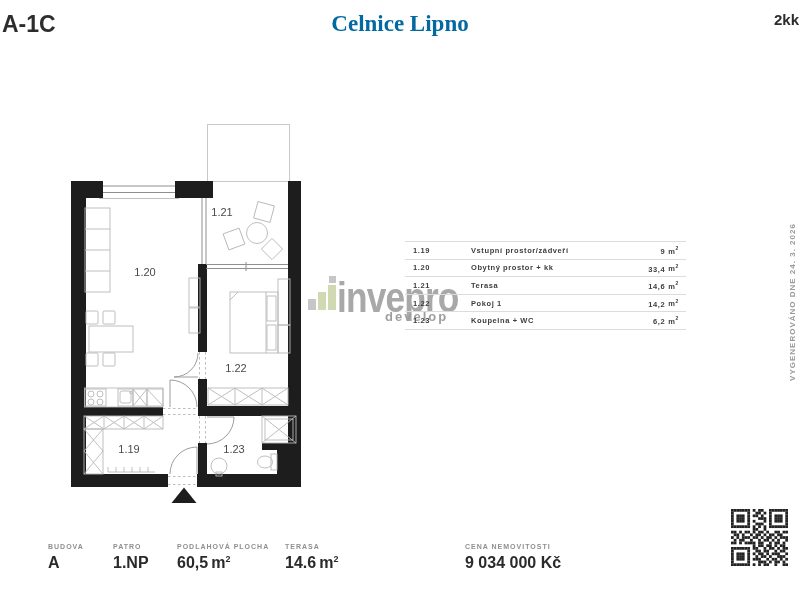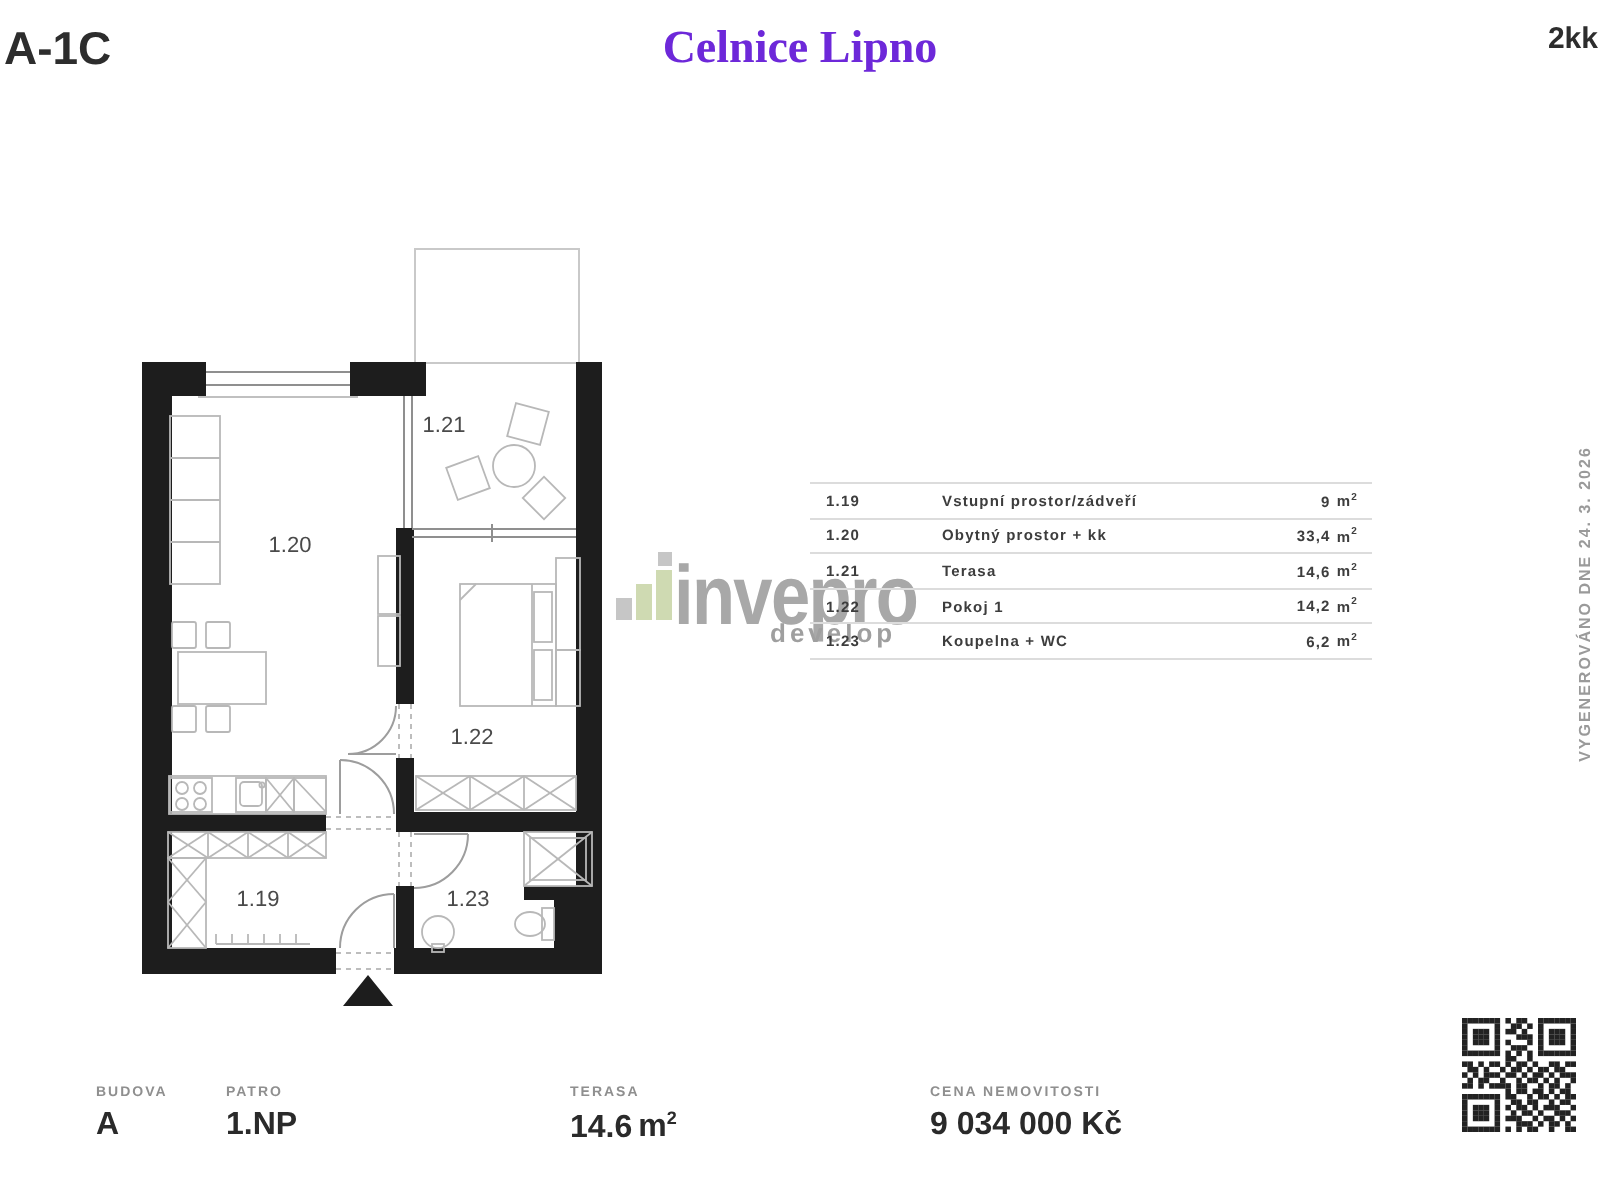--- a/index.html
+++ b/index.html
@@ -3,21 +3,21 @@
 <meta charset="utf-8">
 <style>
   html,body{margin:0;padding:0;}
   body{width:800px;height:600px;overflow:hidden;background:#ffffff;
        font-family:"Liberation Sans", sans-serif;color:#2b2b2b;}
   .page{position:relative;width:800px;height:600px;background:#fff;}
 
   
   .hdr-code{position:absolute;left:2px;top:11px;font-size:23px;font-weight:700;letter-spacing:0px;color:#2d2d2d;}
   .hdr-title{position:absolute;left:0;top:11px;width:800px;text-align:center;
-             font-family:"Liberation Serif", serif;font-weight:700;font-size:23px;color:#6d28d9;}
+             font-family:"Liberation Serif", serif;font-weight:700;font-size:23px;color:#0369a1;}
   .hdr-type{position:absolute;right:1px;top:11px;font-size:15px;font-weight:700;color:#2d2d2d;}
 
   
   .plan{position:absolute;left:0;top:0;z-index:1;}
   .plan text{font-family:"Liberation Sans", sans-serif;font-size:11px;fill:#4a4a4a;}
 
   
   .wm{position:absolute;z-index:0;}
   .wm-bar{position:absolute;}
   .wm-name{position:absolute;left:337px;top:274px;font-size:42px;font-weight:700;color:#a8a8a8;
@@ -256,20 +256,24 @@
 
   <div class="gen-note">VYGENEROVÁNO DNE 24. 3. 2026</div>
 
   <div class="stat st-0">
     <div class="lbl">BUDOVA</div>
     <div class="val">A</div>
   </div>
   <div class="stat st-1">
     <div class="lbl">PATRO</div>
     <div class="val">1.NP</div>
+  </div>
+  <div class="stat st-2">
+    <div class="lbl">PODLAHOVÁ PLOCHA</div>
+    <div class="val"><span>60,5</span><span class="u">m</span><sup>2</sup></div>
   </div>
   <div class="stat st-3">
     <div class="lbl">TERASA</div>
     <div class="val"><span>14.6</span><span class="u">m</span><sup>2</sup></div>
   </div>
   <div class="stat st-5">
     <div class="lbl">CENA NEMOVITOSTI</div>
     <div class="val">9 034 000 Kč</div>
   </div>
 

